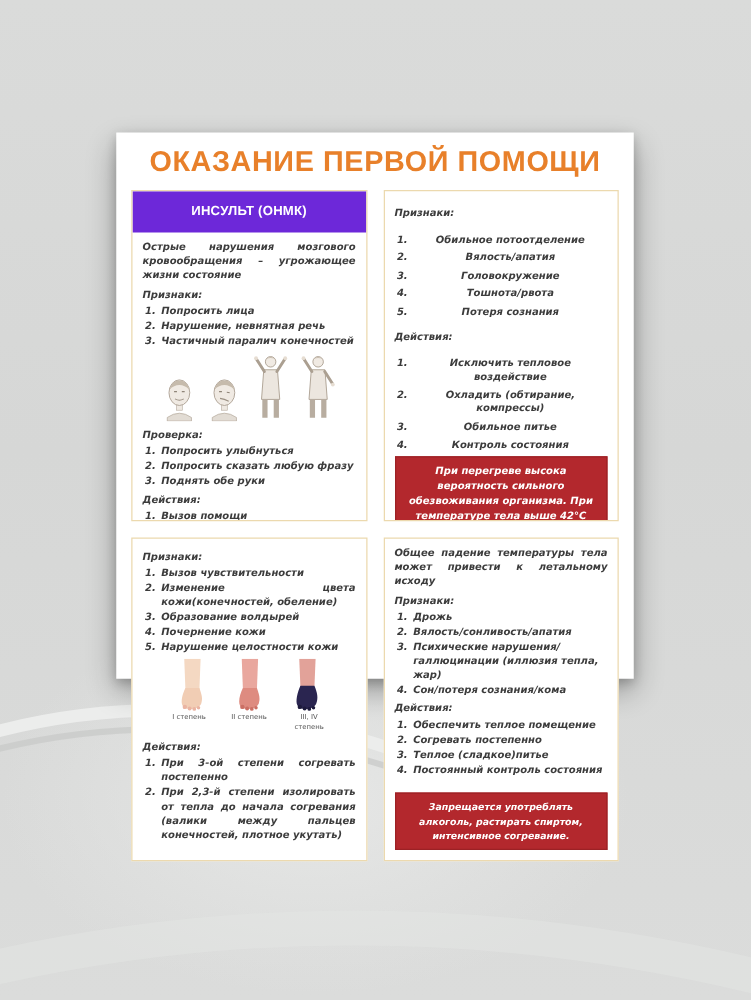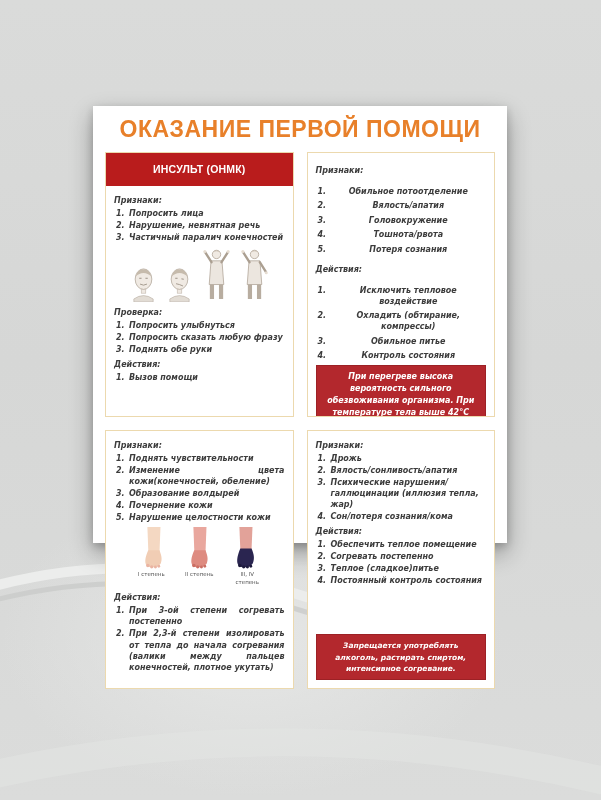--- a/index.html
+++ b/index.html
@@ -25,21 +25,21 @@
   }
   .grid{
     display:grid;grid-template-columns:1fr 1fr;grid-template-rows:265px 259px;
     gap:13px;flex:1;
   }
   .panel{
     border:1px solid #ecd9ae;background:#fff;display:flex;flex-direction:column;
     box-sizing:border-box;overflow:hidden;
   }
   .panel-header{
-    background:#b91c1c;color:#fff;font-weight:bold;font-size:10.5px;
+    background:#6d28d9;color:#fff;font-weight:bold;font-size:10.5px;
     font-family:"Liberation Sans",sans-serif;text-align:center;
     min-height:27px;display:flex;align-items:center;justify-content:center;
     line-height:1.25;padding:3px 30px;letter-spacing:0.2px;
   }
   .panel-body{
     flex:1;display:flex;flex-direction:column;
     padding:6px 8px 8px;font-size:8px;font-style:italic;font-weight:bold;
     color:#3c3c3c;line-height:1.38;
   }
   .intro{margin:0 0 2px;text-align:justify;}
@@ -72,20 +72,21 @@
 </svg>
 
 <div class="poster">
   <div class="poster-title">ОКАЗАНИЕ ПЕРВОЙ ПОМОЩИ</div>
 
   <div class="grid">
 
     <div class="panel">
       <div class="panel-header">ИНСУЛЬТ (ОНМК)</div>
       <div class="panel-body">
+        <p class="intro">Острые нарушения мозгового кровообращения – угрожающее жизни состояние</p>
         <div class="sec-label">Признаки:</div>
         <ol class="items justify">
           <li>Попросить лица</li>
           <li>Нарушение, невнятная речь</li>
           <li>Частичный паралич конечностей</li>
         </ol>
         <div class="figures-row">
           <svg width="29" height="37" viewBox="0 0 30 38">
             <path d="M5 35 Q15 28 25 35 L25 38 L5 38 Z" fill="#e2dcd4" stroke="#b5aa9d" stroke-width="0.6"></path>
             <rect x="12.6" y="24" width="4.8" height="5" fill="#efe9e2" stroke="#b5aa9d" stroke-width="0.5"></rect>
@@ -154,21 +155,21 @@
           <li>Контроль состояния</li>
         </ol>
         <div class="banner">При перегреве высока вероятность сильного обезвоживания организма. При температуре тела выше 42°С организм начинает погибать.</div>
       </div>
     </div>
 
     <div class="panel">
       <div class="panel-body">
         <div class="sec-label">Признаки:</div>
         <ol class="items justify">
-          <li>Поднять чувствительности</li>
+          <li>Вызов чувствительности</li>
           <li>Изменение цвета кожи(конечностей, обеление)</li>
           <li>Образование волдырей</li>
           <li>Почернение кожи</li>
           <li>Нарушение целостности кожи</li>
         </ol>
         <div class="feet-row">
           <svg width="32" height="43" viewBox="0 0 34 46">
             <path d="M11 0 L25 0 L24 26 L12 26 Z" fill="#f4d8c2"></path>
             <path d="M12 25 L24 25 C26 31 27 34 25.5 38.5 C23 44 12 44.5 9.5 40 C7.8 36.6 9.5 30 12 25 Z" fill="#f1cdb4"></path>
             <circle cx="11.5" cy="41.2" r="1.9" fill="#eab4a2"></circle>
@@ -203,20 +204,21 @@
           <li>При 3-ой степени согревать постепенно</li>
           <li>При 2,3-й степени изолировать от тепла до начала согревания (валики между пальцев конечностей, плотное укутать)</li>
 
         </ol>
 
       </div>
     </div>
 
     <div class="panel">
       <div class="panel-body">
+        <p class="intro">Общее падение температуры тела может привести к летальному исходу</p>
         <div class="sec-label">Признаки:</div>
         <ol class="items">
           <li>Дрожь</li>
           <li>Вялость/сонливость/апатия</li>
           <li>Психические нарушения/галлюцинации (иллюзия тепла, жар)</li>
           <li>Сон/потеря сознания/кома</li>
         </ol>
         <div class="sec-label">Действия:</div>
         <ol class="items">
           <li>Обеспечить теплое помещение</li>

